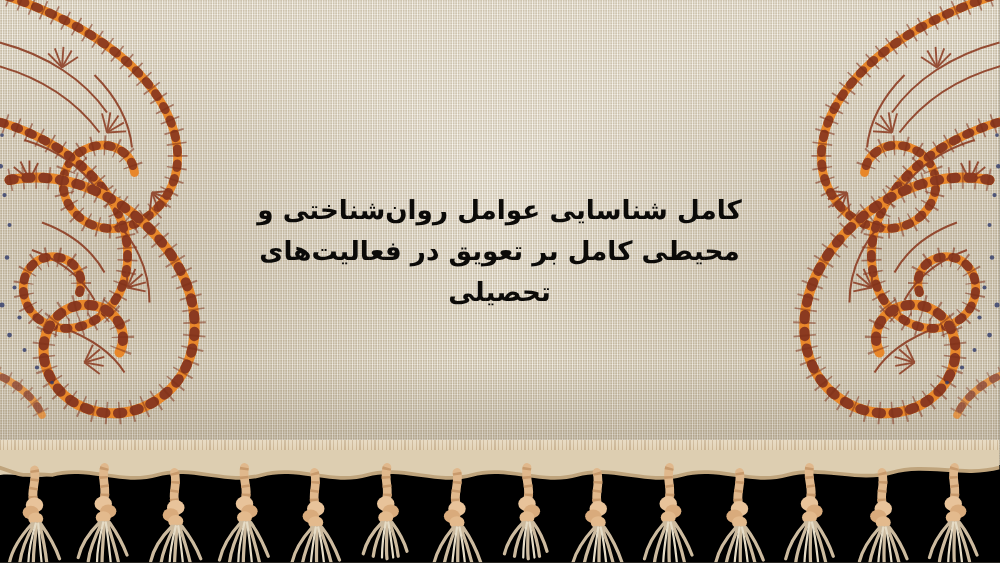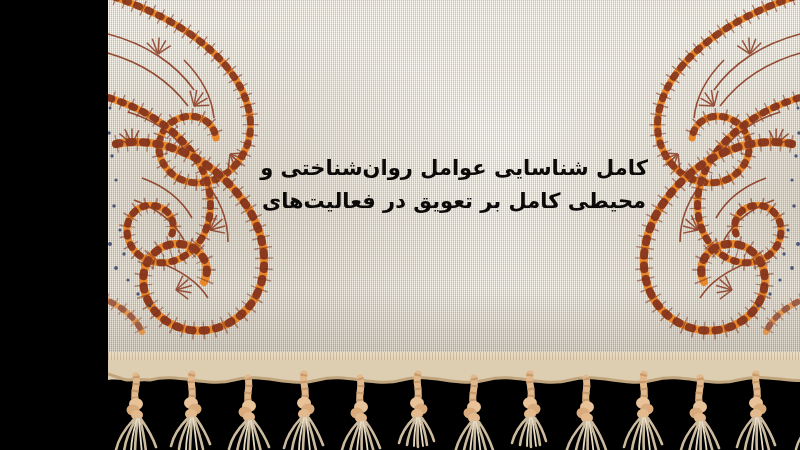--- a/index.html
+++ b/index.html
@@ -7,21 +7,21 @@
     margin: 0;
     padding: 0;
     background: #000;
   }
   body {
     font-family: "DejaVu Sans", sans-serif;
   }
 
   #slide {
     position: relative;
-    width: 692px;
+    width: 800px;
     height: 450px;
     overflow: hidden;
     background: #000000;
   }
 
   
   .fabric {
     position: absolute;
     left: 0;
     top: 0;
@@ -353,20 +353,21 @@
         <path d="M -10 300 C 16 306 36 320 44 338" fill="none" stroke="#e8872a" stroke-width="6" stroke-linecap="round"></path>
         <path d="M -10 300 C 16 306 36 320 44 338" fill="none" stroke="#8b3a20" stroke-width="6" stroke-linecap="round" stroke-dasharray="3 9"></path>
         <path d="M -10 300 C 16 306 36 320 44 338" fill="none" stroke="#7d2f18" stroke-width="14" stroke-dasharray="1.3 8" opacity="0.5"></path>
       </g>
     </svg>
   </div>
 
   <div class="title-block">
     <div class="title-line">کامل شناسایی عوامل روان‌شناختی و</div>
     <div class="title-line">محیطی کامل بر تعویق در فعالیت‌های</div>
+    <div class="title-line">تحصیلی</div>
   </div>
 
   <div class="fringe">
     <svg viewBox="0 0 800 90" xmlns="http://www.w3.org/2000/svg" aria-hidden="true">
 
       <path d="M0 0 H800 V14
                C 770 22 742 10 714 18
                C 686 26 658 12 630 20
                C 602 28 574 12 546 20
                C 518 28 490 12 462 20

